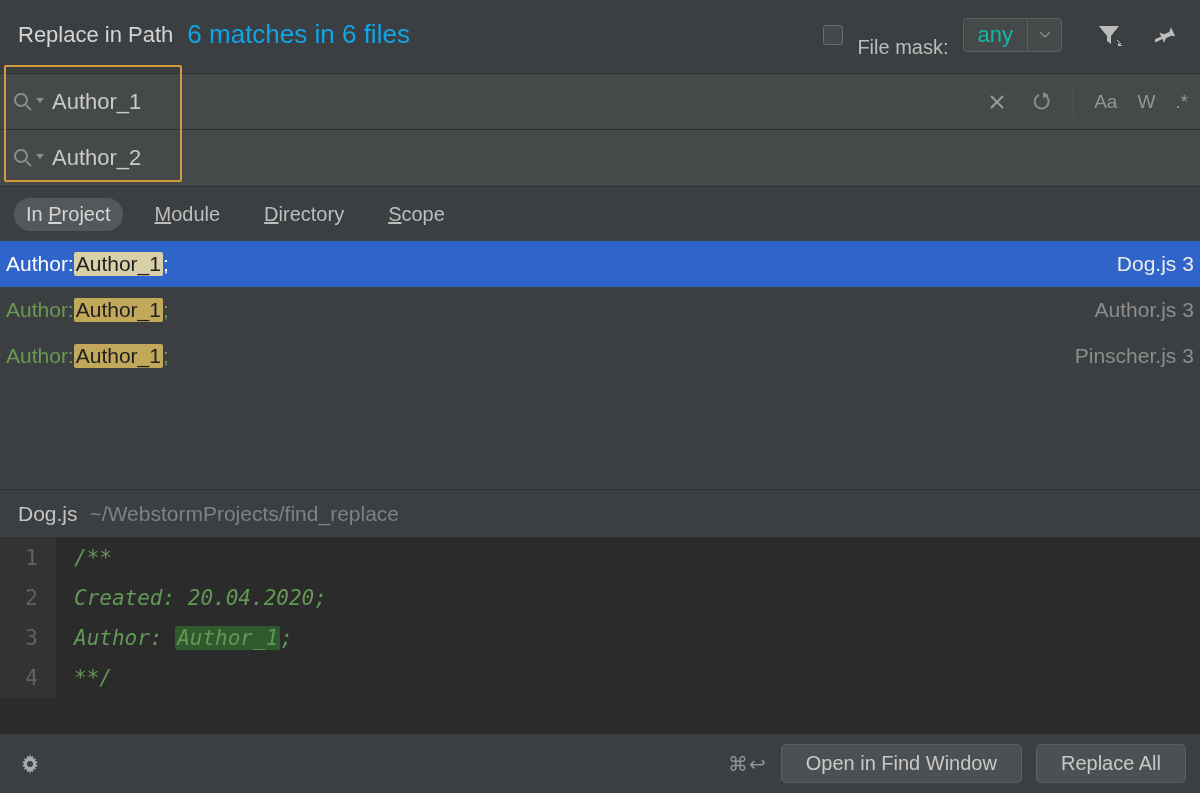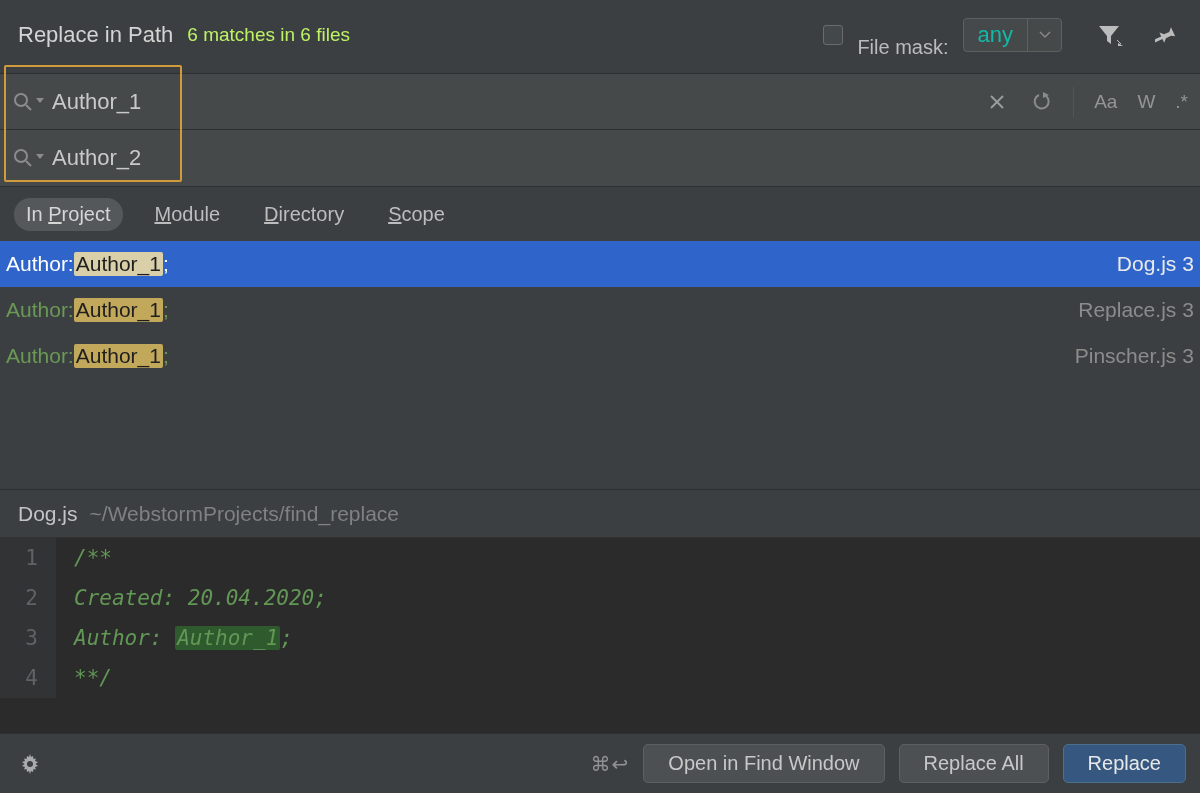--- a/index.html
+++ b/index.html
@@ -20,22 +20,22 @@
   padding: 10px 18px 14px 18px;
   gap: 14px;
 }
 .header-title {
   font-size: 22px;
   color: #d4d4d4;
   font-weight: 500;
   text-align: right;
 }
 .header-subtitle {
-  font-size: 19px;
-  color: #bef264;
+  font-size: 26px;
+  color: #0ea5e9;
 }
 .header-spacer { flex: 1; }
 .file-mask-check {
   width: 20px; height: 20px;
   border: 1px solid #6b6b6b;
   border-radius: 3px;
   background: #43494a;
 }
 .file-mask-label { color: #bbbbbb; font-size: 20px; margin-top: 26px; }
 .file-mask-select {
@@ -320,21 +320,21 @@
       <span class="semi">;</span>
       <span class="spacer"></span>
       <span class="file">Dog.js</span>
       <span class="line">3</span>
     </div>
     <div class="result-row">
       <span class="lbl">Author: </span>
       <span class="match">Author_1</span>
       <span class="semi">;</span>
       <span class="spacer"></span>
-      <span class="file">Replace.js</span>
+      <span class="file">Author.js</span>
       <span class="line">3</span>
     </div>
     <div class="result-row">
       <span class="lbl">Author: </span>
       <span class="match">Author_1</span>
       <span class="semi">;</span>
       <span class="spacer"></span>
       <span class="file">Pinscher.js</span>
       <span class="line">3</span>
     </div>
@@ -370,14 +370,13 @@
     <svg width="24" height="24" viewBox="0 0 24 24">
         <circle cx="12" cy="12" r="3" fill="#a9abac"></circle>
         <path d="M12 2 L13 5 L15 4 L15.5 7 L18 6.5 L17 9 L20 10 L17.5 12 L20 14 L17 15 L18 17.5 L15.5 17 L15 20 L13 19 L12 22 L11 19 L9 20 L8.5 17 L6 17.5 L7 15 L4 14 L6.5 12 L4 10 L7 9 L6 6.5 L8.5 7 L9 4 L11 5 Z" fill="#a9abac"></path>
         <circle cx="12" cy="12" r="3" fill="#3c3f41"></circle>
       </svg>
   </span>
   <div class="spacer"></div>
   <span class="shortcut">⌘↩</span>
   <button class="btn">Open in Find Window</button>
   <button class="btn">Replace All</button>
-  <button class="btn primary">Replace</button>
 </div>
 
 </body></html>

